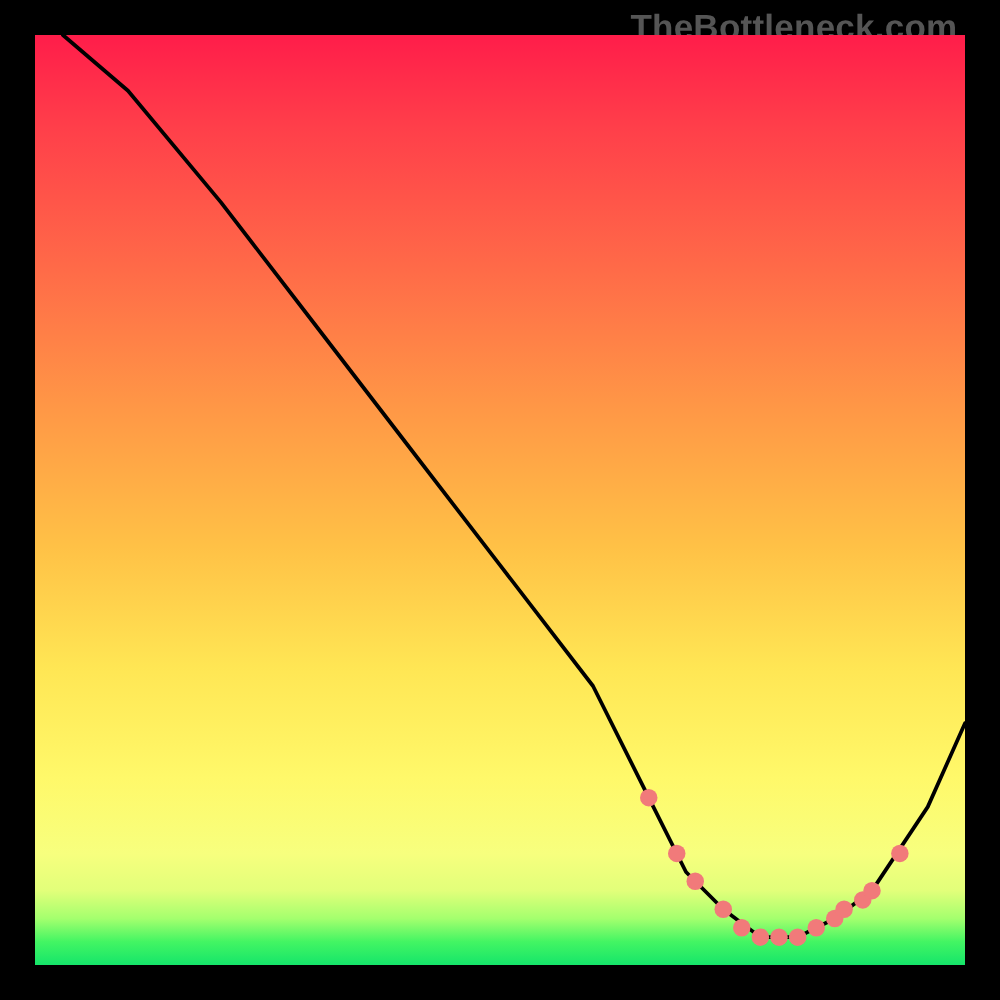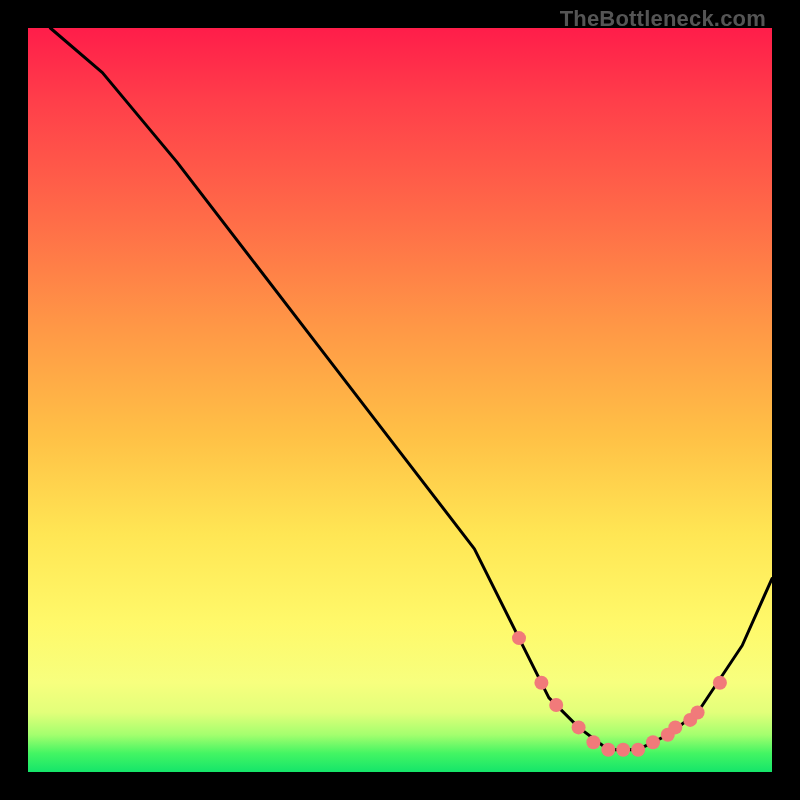--- a/index.html
+++ b/index.html
@@ -38,21 +38,21 @@
       #a4ff6e 95%,
       #43f563 97.5%,
       #15e56a 100%
     );
   }
   .watermark {
     position: absolute;
     top: 6px;
     right: 34px;
     color: #555;
-    font-size: 22px;
+    font-size: 28px;
     font-weight: bold;
     letter-spacing: 0.2px;
     user-select: none;
   }
   svg.overlay {
     position: absolute;
     left: 0;
     top: 0;
     width: 744px;
     height: 744px;

